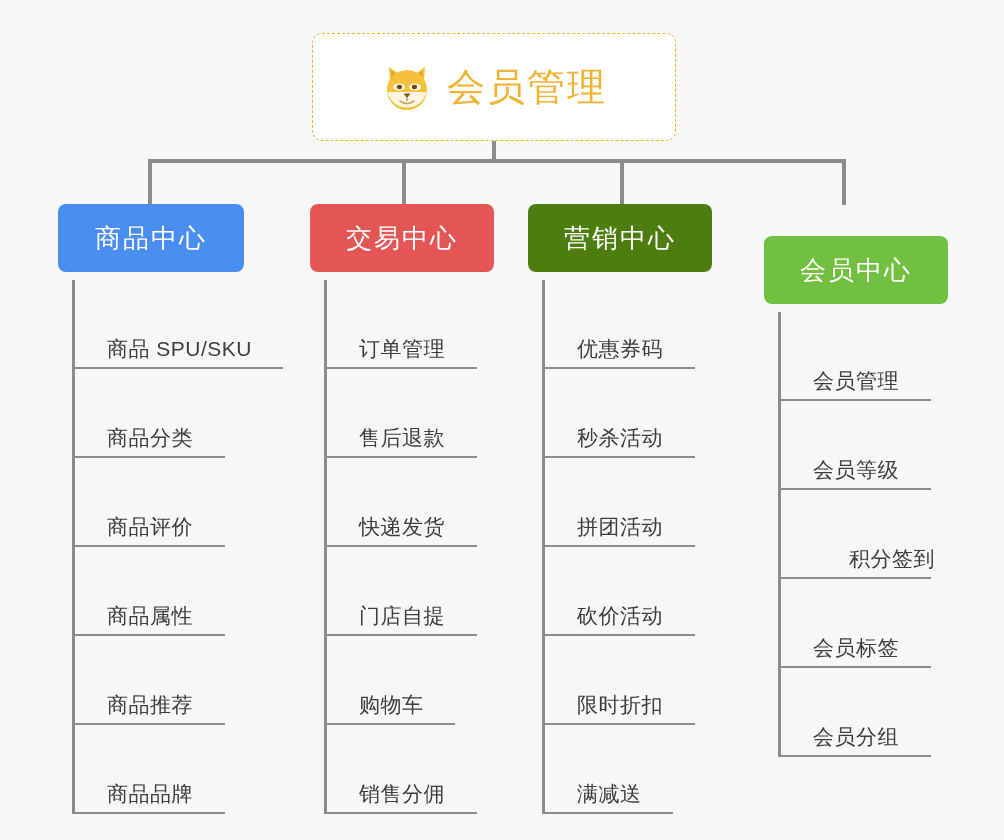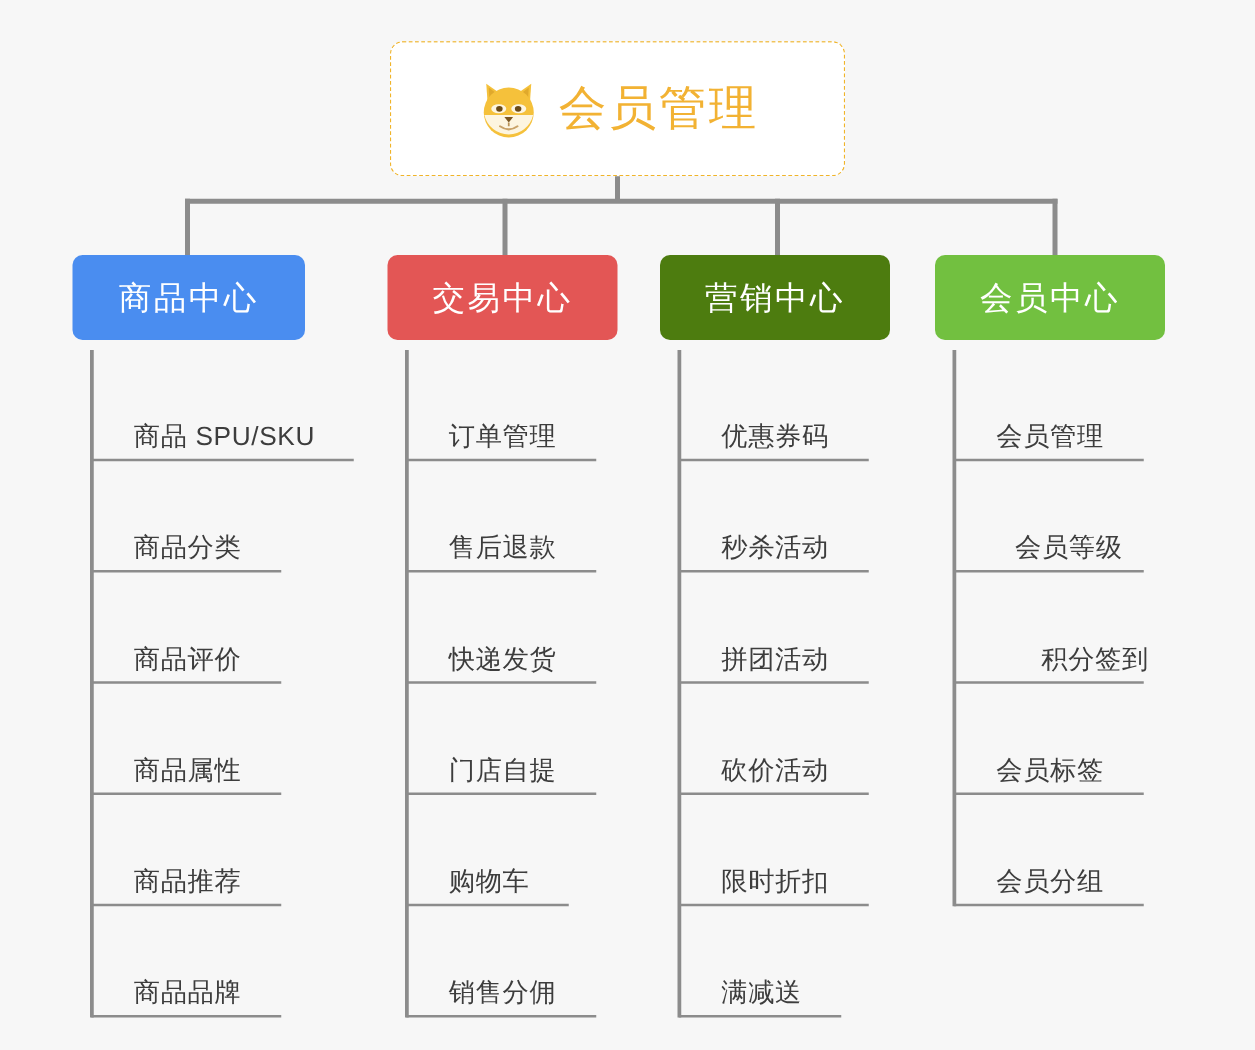--- a/index.html
+++ b/index.html
@@ -212,30 +212,30 @@
       </div>
       <div class="leaf" style="width:152px;">
         <span class="leaf-label">限时折扣</span>
       </div>
       <div class="leaf" style="width:130px;">
         <span class="leaf-label">满减送</span>
       </div>
     </div>
   </div>
 
-  <div class="column" style="left:748px; width:184px;">
+  <div class="column" style="left:764px; width:184px;margin-top:32px;">
     <div class="col-header" style="background:#72c040;">
       <span>会员中心</span>
     </div>
     <div class="leaf-wrap">
       <div class="trunk"></div>
       <div class="leaf" style="width:152px;">
         <span class="leaf-label">会员管理</span>
       </div>
-      <div class="leaf" style="width:152px;padding-left:15px;">
+      <div class="leaf" style="width:152px;">
         <span class="leaf-label">会员等级</span>
       </div>
       <div class="leaf" style="width:152px;padding-left:36px;">
         <span class="leaf-label">积分签到</span>
       </div>
       <div class="leaf" style="width:152px;">
         <span class="leaf-label">会员标签</span>
       </div>
       <div class="leaf" style="width:152px;">
         <span class="leaf-label">会员分组</span>

